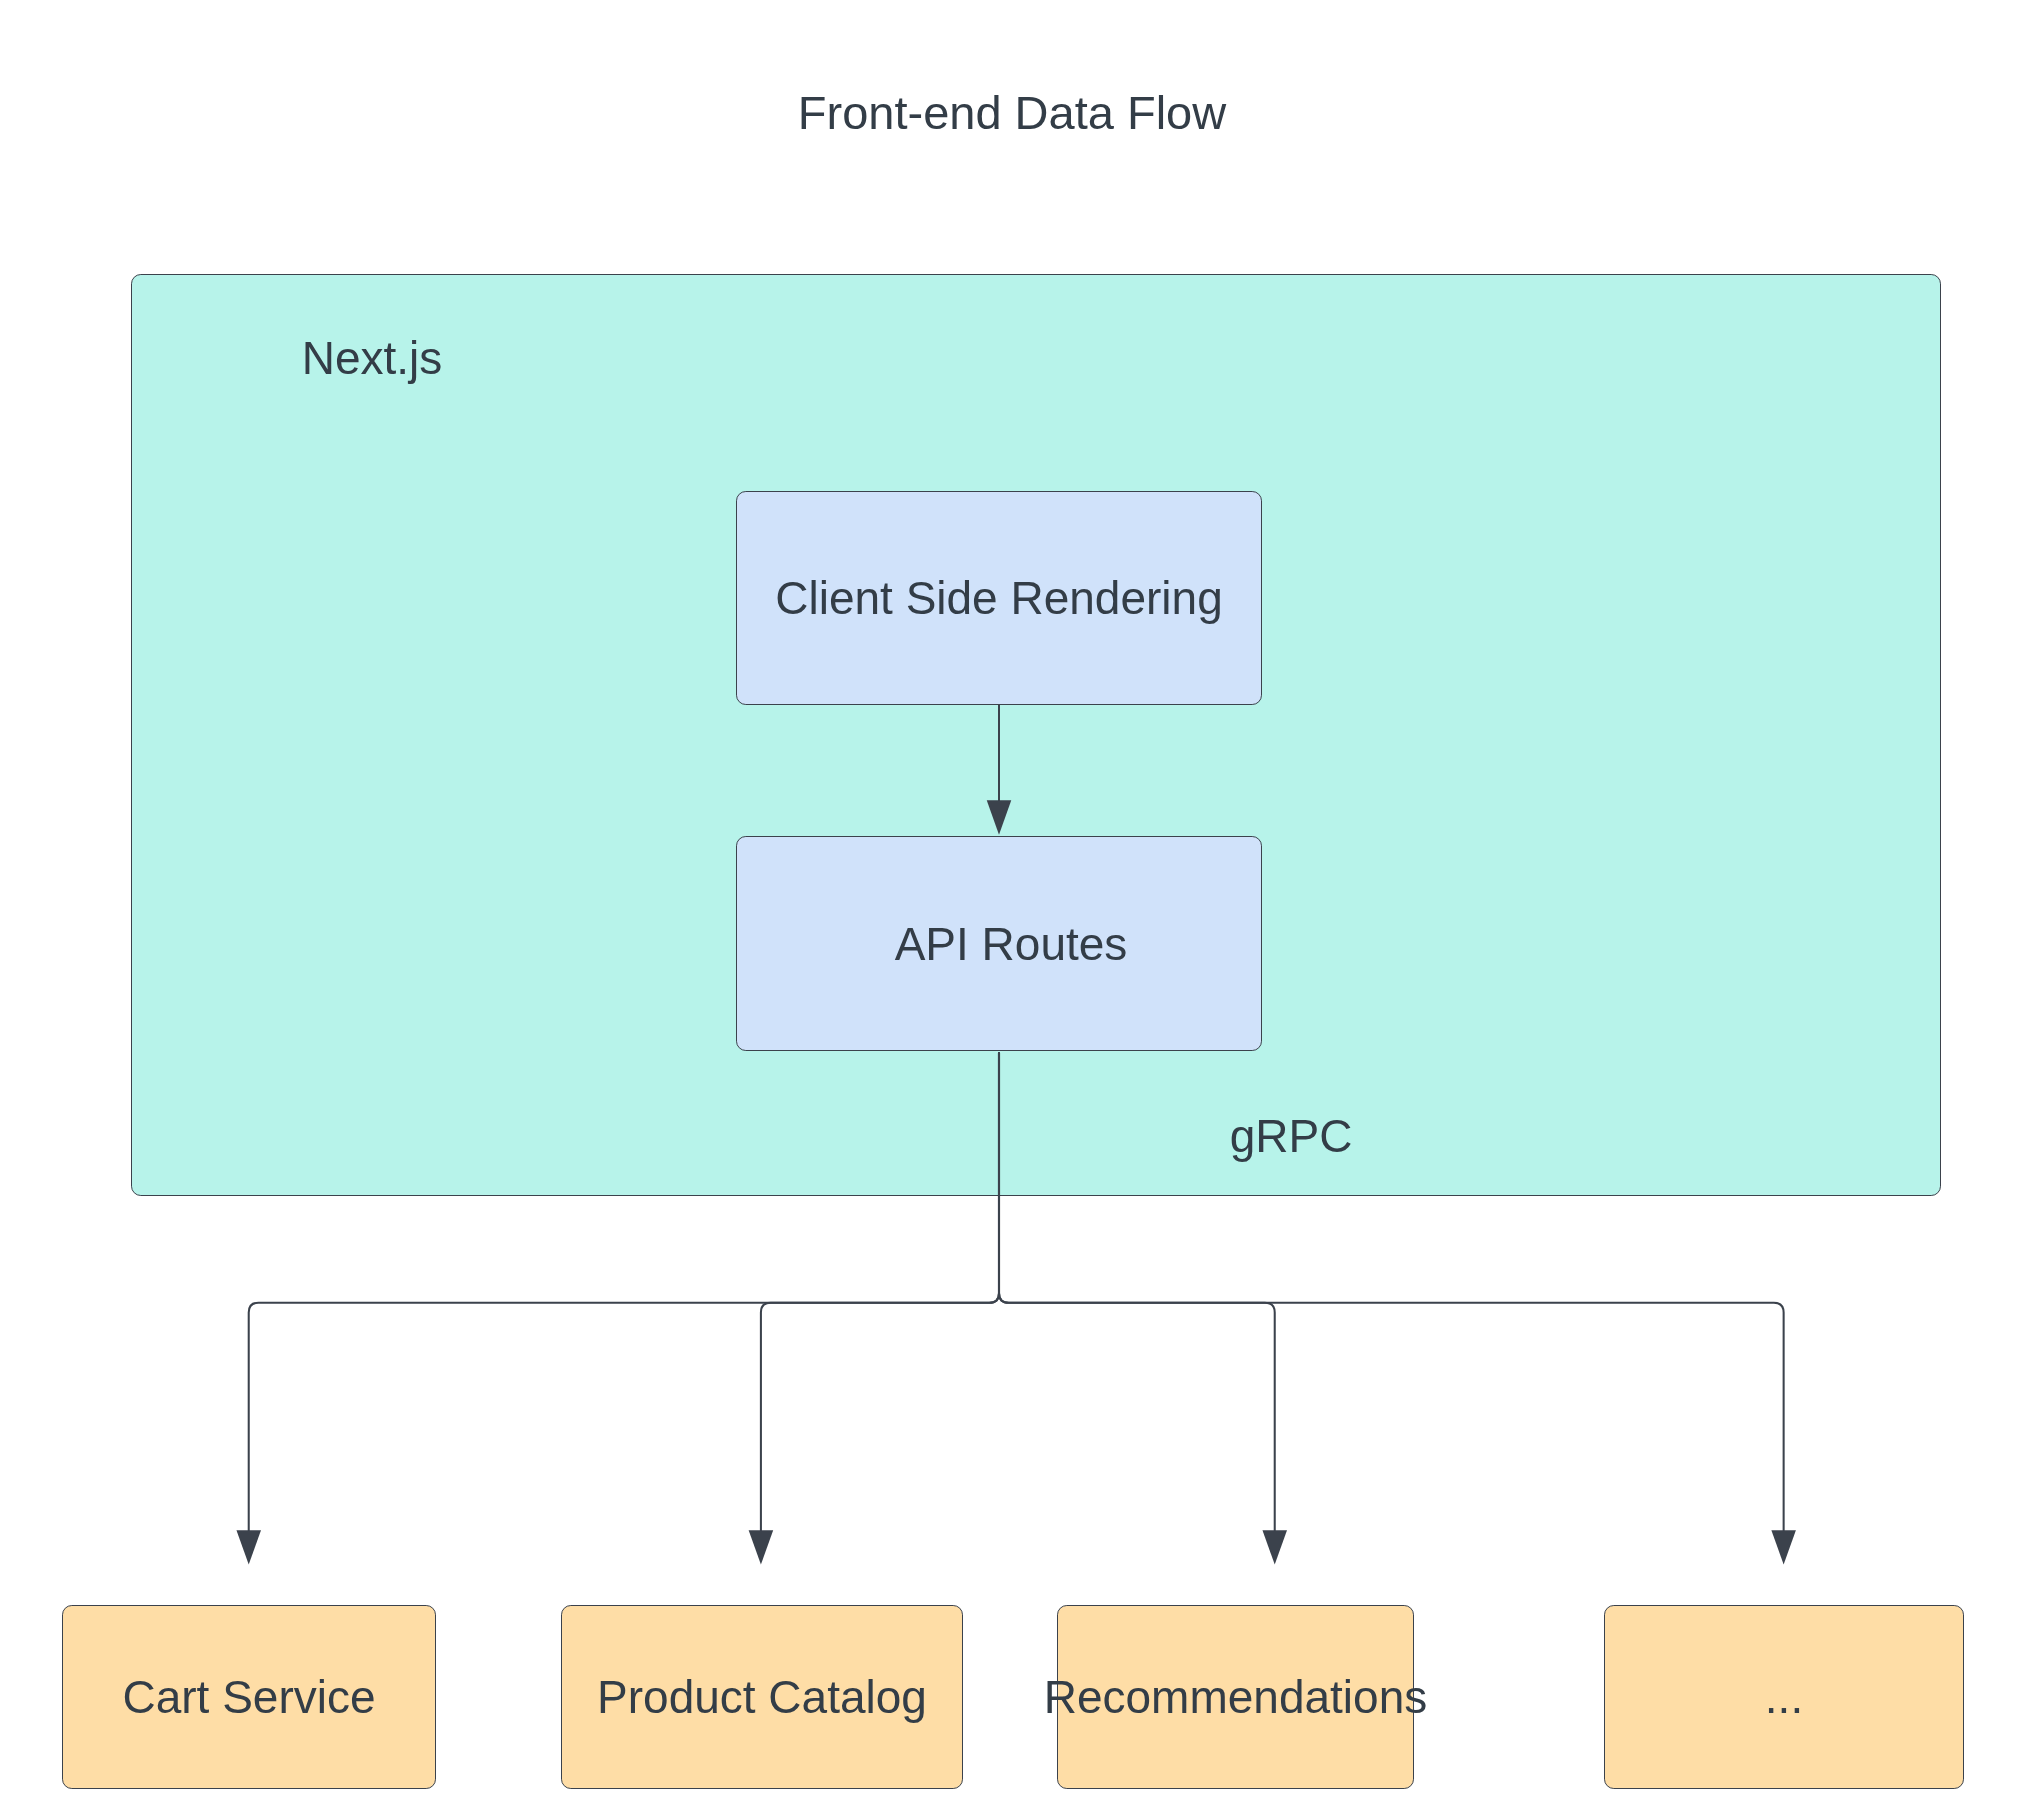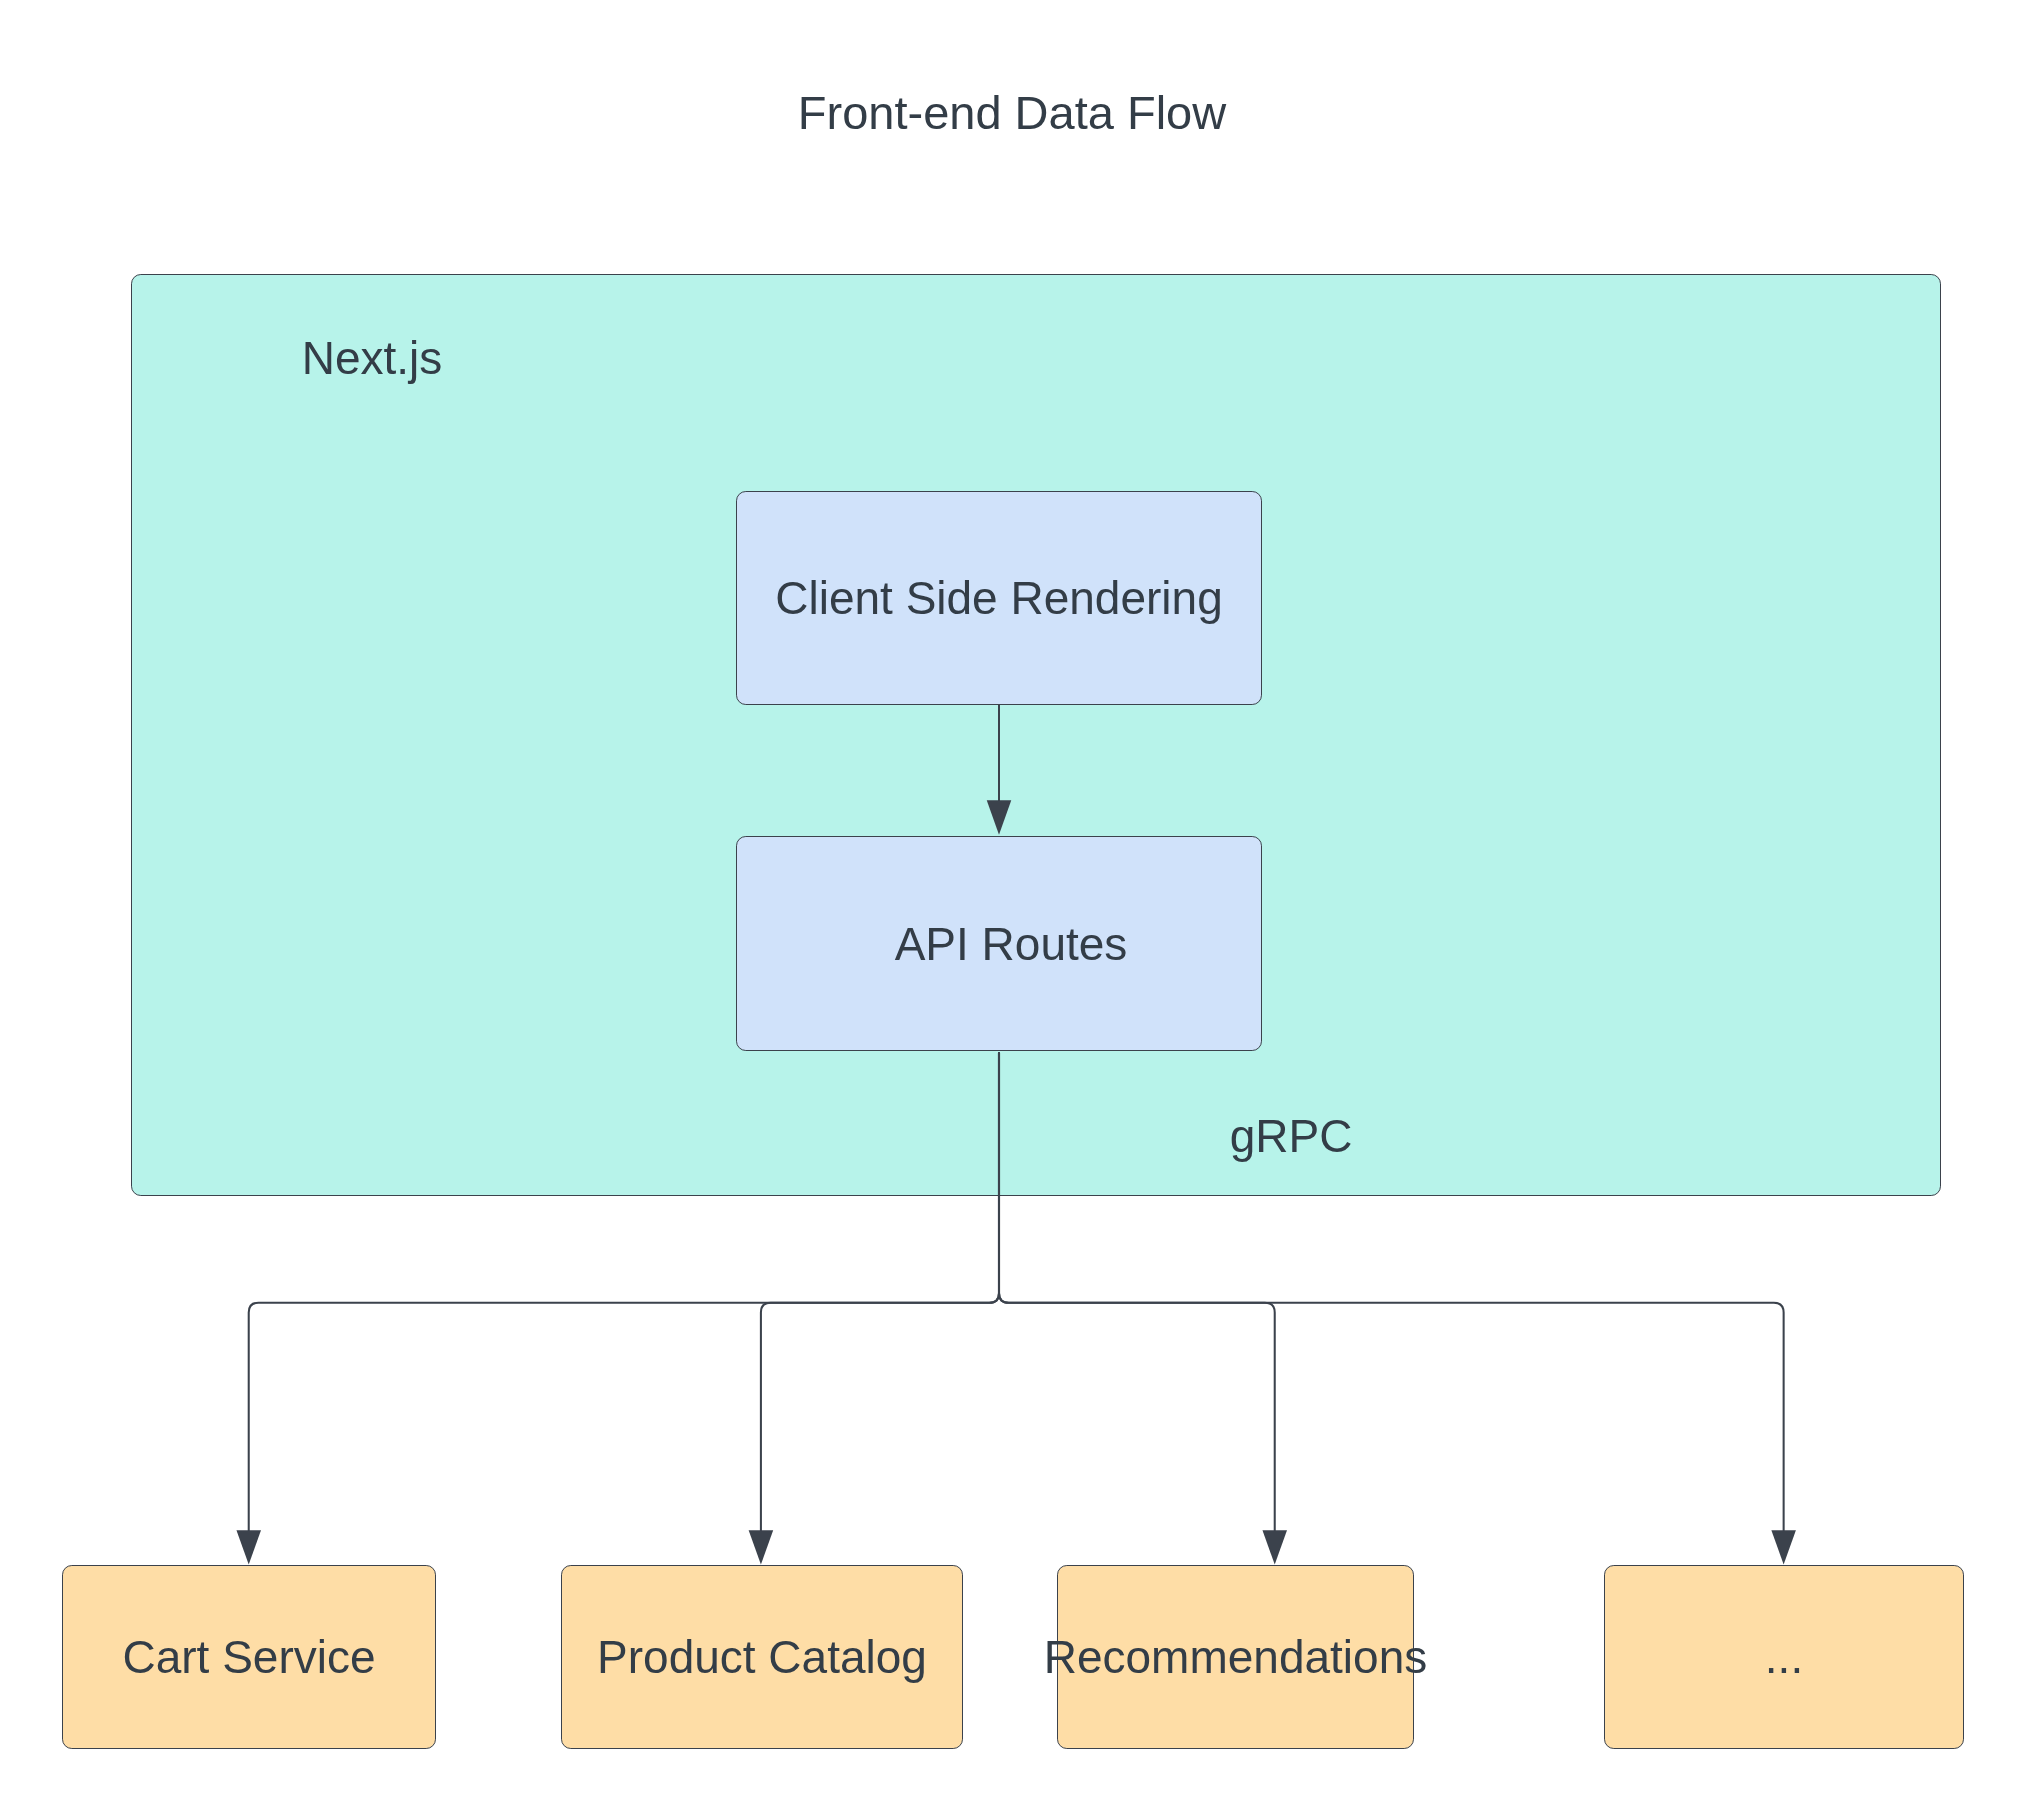--- a/index.html
+++ b/index.html
@@ -65,21 +65,21 @@
     align-items: center;
     justify-content: center;
     border: 1.6px solid var(--stroke);
     border-radius: 9.8px;
     font-size: 46px;
     text-align: center;
     z-index: 3;
     white-space: nowrap;
   }
   .node.blue { background: var(--blue); }
-  .node.orange { background: var(--orange); }
+  .node.orange { background: var(--orange); margin-top: 40px; }
   .node-csr  { left: 736px;  top: 463px;  width: 526px; height: 214px; margin-top: 28px; }
   .node-api  { left: 736px;  top: 836px; width: 526px; height: 215px; padding-left: 24px; }
   .node-cart { left: 62px;   top: 1565px; width: 374px; height: 184px; }
   .node-product { left: 561px;  top: 1565px; width: 402px; height: 184px; }
   .node-reco    { left: 1057px; top: 1565px; width: 357px; height: 184px; }
   .node-more    { left: 1604px; top: 1565px; width: 360px; height: 184px; }
   .edge-label {
     position: absolute;
     transform: translate(-50%, -50%);
     font-size: 46px;

